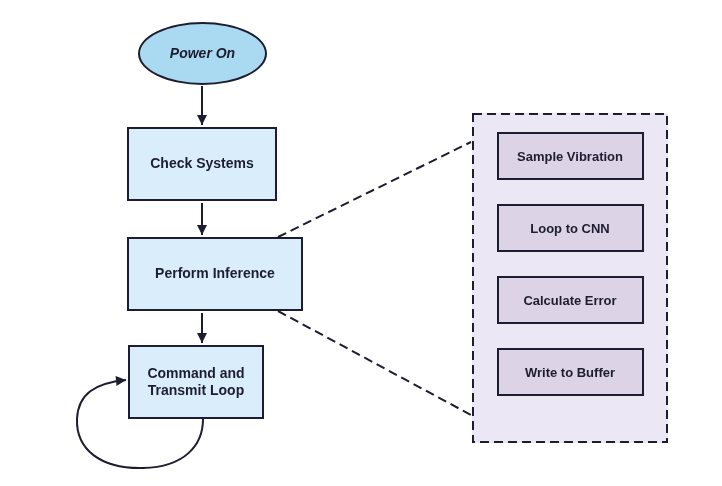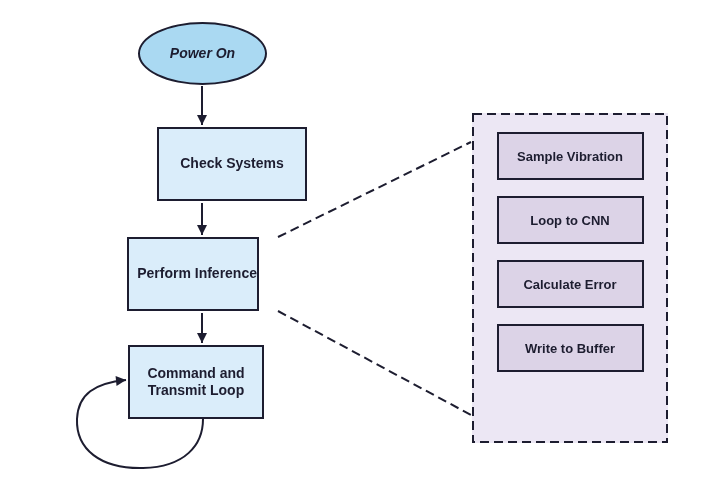--- a/index.html
+++ b/index.html
@@ -38,33 +38,33 @@
     line-height: 1.25;
     color: var(--text);
     z-index: 1;
   }
   .node.terminal {
     left: 138px; top: 22px; width: 129px; height: 63px;
     border-radius: 50%;
     background: var(--terminal-fill);
     font-style: italic;
   }
-  .node.check     { left: 127px; top: 127px; width: 150px; height: 74px; margin-left: 30px; }
-  .node.inference { left: 127px; top: 237px; width: 132px; height: 74px; justify-content: flex-end; }
+  .node.check     { left: 127px; top: 127px; width: 150px; height: 74px; }
+  .node.inference { left: 127px; top: 237px; width: 176px; height: 74px; }
   .node.command   { left: 128px; top: 345px; width: 136px; height: 74px; padding: 0 14px; }
   .panel {
     position: absolute;
     left: 472px; top: 113px; width: 196px; height: 330px;
     background: var(--panel-fill);
     z-index: 1;
     display: flex;
     flex-direction: column;
     align-items: center;
     padding-top: 19px;
-    gap: 16px;
+    gap: 24px;
   }
   .step {
     width: 147px;
     height: 48px;
     flex: 0 0 48px;
     background: var(--step-fill);
     border: 2px solid var(--stroke);
     display: flex;
     align-items: center;
     justify-content: center;

